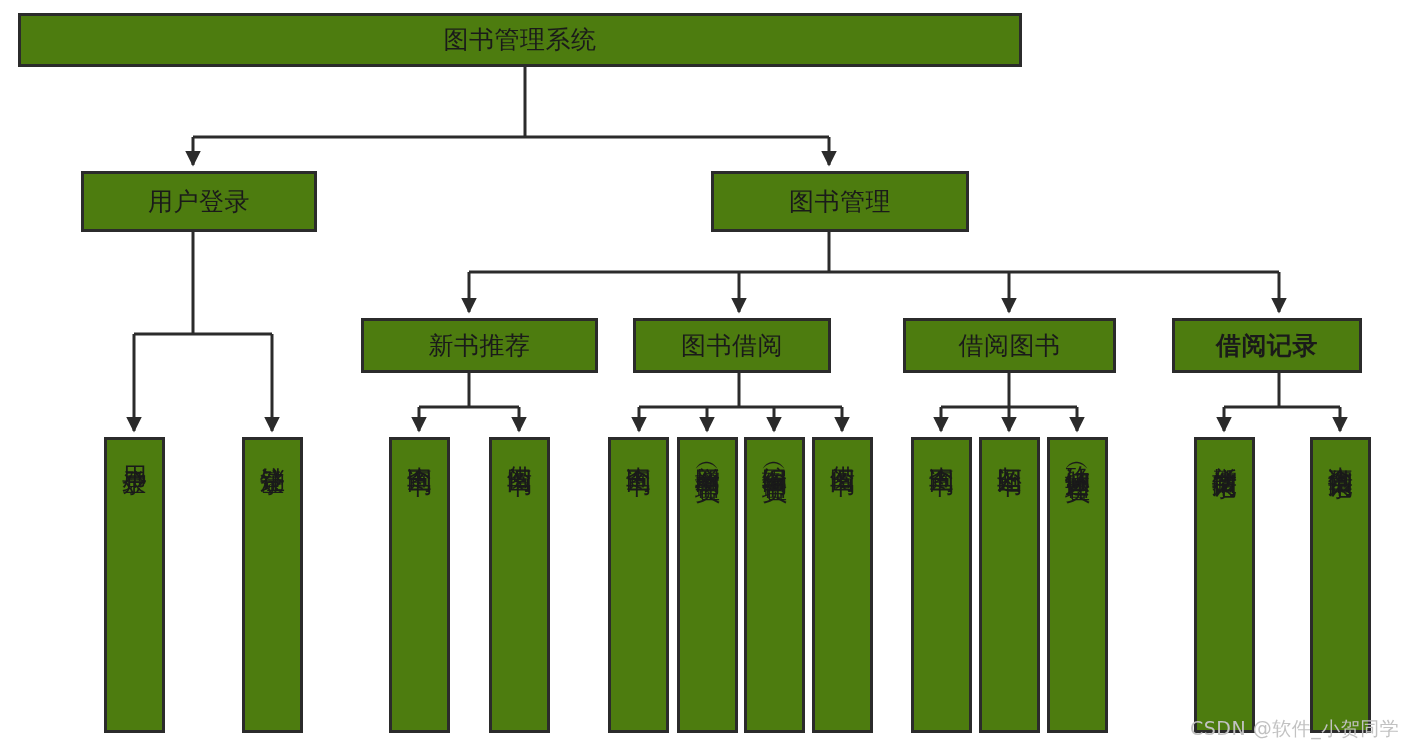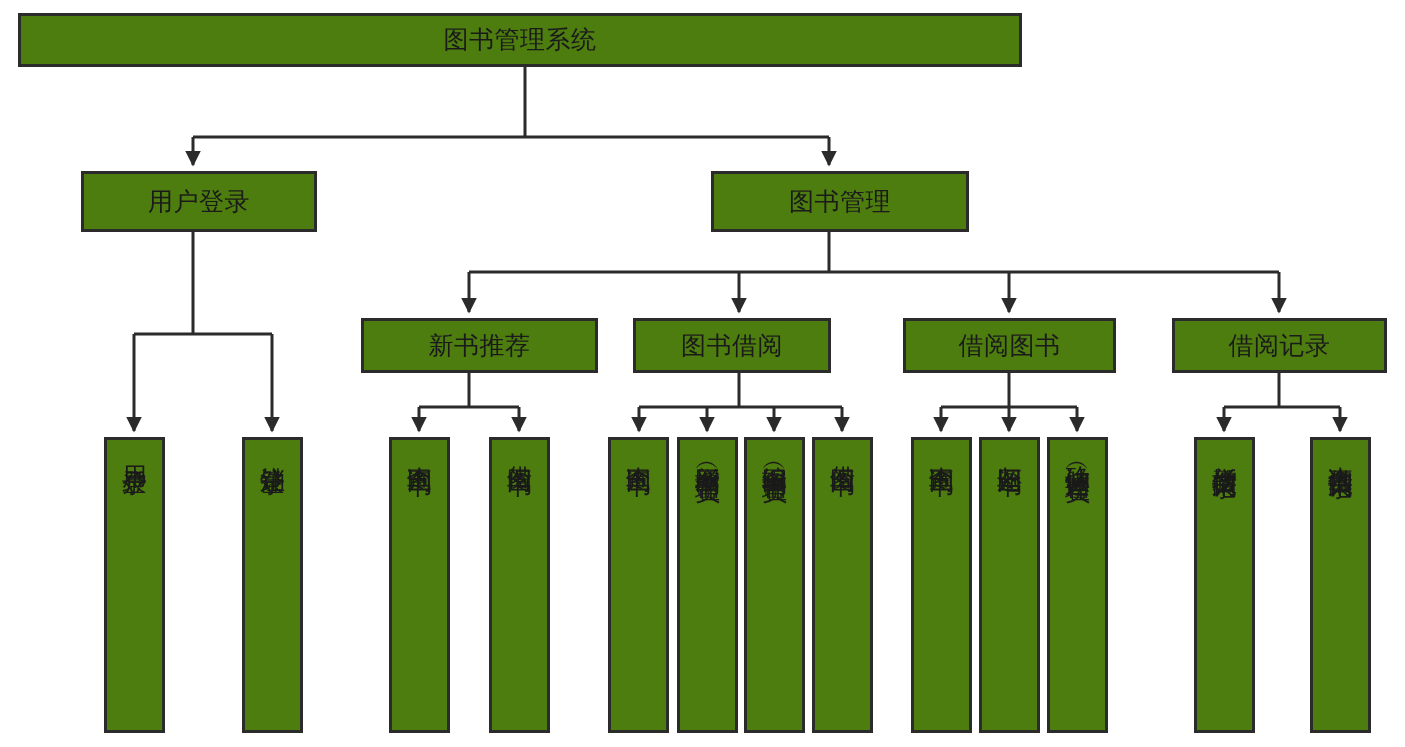--- a/index.html
+++ b/index.html
@@ -146,21 +146,21 @@
 
   <div class="node h" style="left:361px; top:318px; width:237px; height:55px;">
     <span class="node-label">新书推荐</span>
   </div>
   <div class="node h" style="left:633px; top:318px; width:198px; height:55px;">
     <span class="node-label">图书借阅</span>
   </div>
   <div class="node h" style="left:903px; top:318px; width:213px; height:55px;">
     <span class="node-label">借阅图书</span>
   </div>
-  <div class="node h" style="left:1172px; top:318px; width:215px; height:55px;">
+  <div class="node h" style="left:1172px; top:318px; width:190px; height:55px;font-weight:bold;">
     <span class="node-label">借阅记录</span>
   </div>
 
   <div class="node v" style="left:104px; top:437px; width:61px; height:296px;">
     <span class="node-label">用户登录</span>
   </div>
   <div class="node v" style="left:242px; top:437px; width:61px; height:296px;">
     <span class="node-label">注销登录</span>
   </div>
 
@@ -194,14 +194,15 @@
     <span class="node-label">确认归还（管理员）</span>
   </div>
 
   <div class="node v" style="left:1194px; top:437px; width:61px; height:296px;">
     <span class="node-label">新增借阅记录</span>
   </div>
   <div class="node v" style="left:1310px; top:437px; width:61px; height:296px;">
     <span class="node-label">查询借阅记录</span>
   </div>
 
+  <div class="watermark" style="left:1190px; top:716px;">CSDN @软件_小贺同学</div>
 
 </div>
 
 </body></html>

